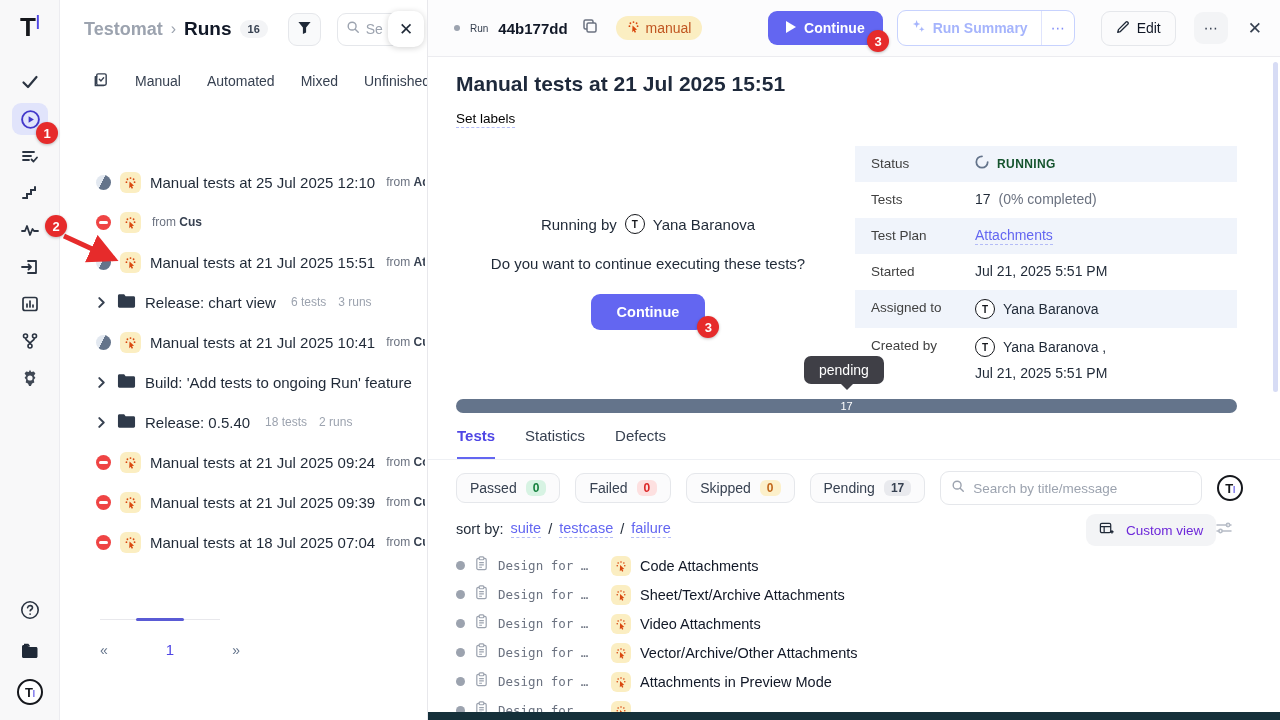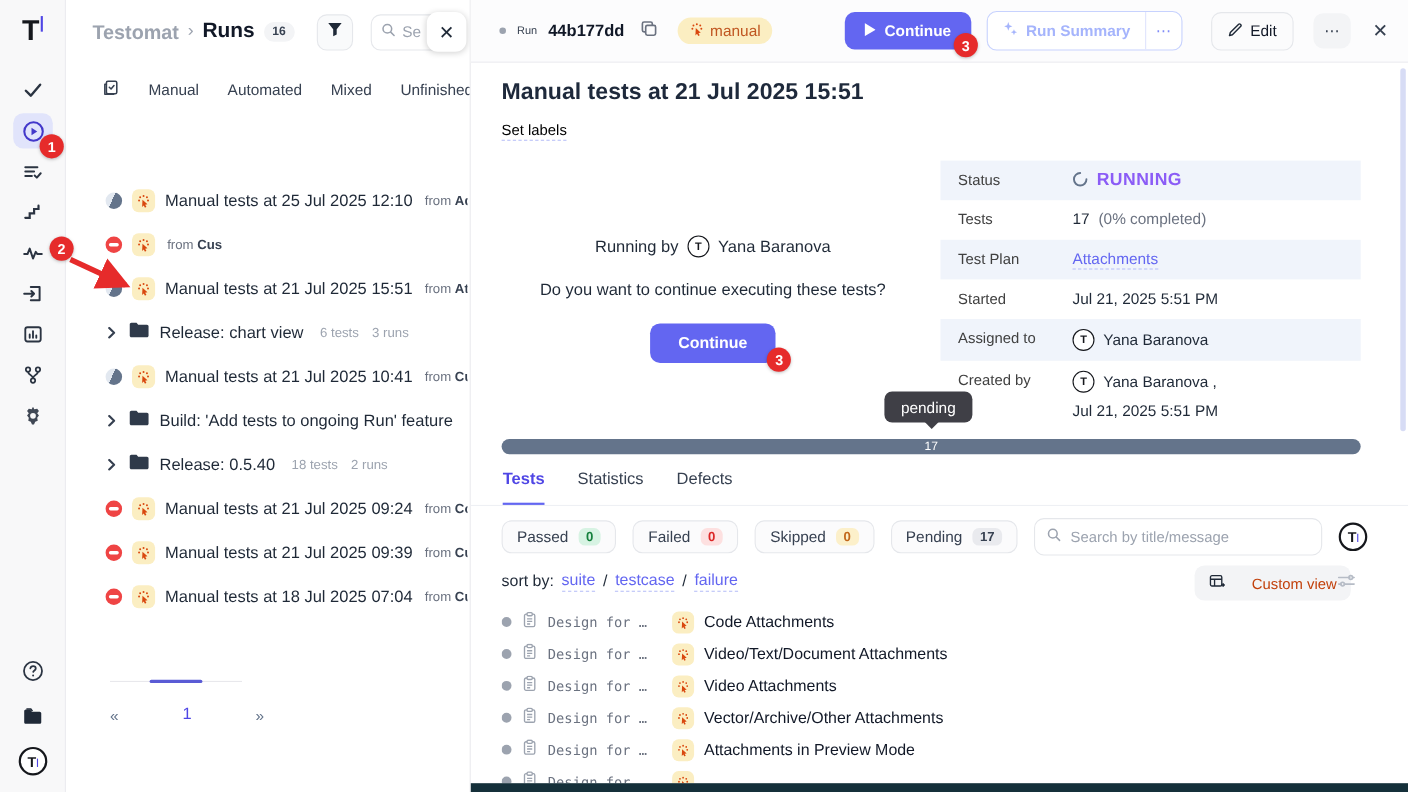--- a/index.html
+++ b/index.html
@@ -116,21 +116,21 @@
   .mini-avatar { width:20px; height:20px; border-radius:50%; border:1.5px solid #15171c;
                  display:inline-flex; align-items:center; justify-content:center;
                  font-weight:800; font-size:10px; color:#15171c; background:#fff; flex:0 0 20px; }
 
   .info-table { position:absolute; top:146px; left:427px; width:382px; font-size:13.5px; }
   .info-row { display:flex; align-items:flex-start; padding:9px 0 9px 16px; min-height:36px; }
   .info-row.alt { background:#f0f4fb; }
   .info-label { width:104px; flex:0 0 104px; color:#404040; padding-top:1px; }
   .info-value { color:#1f2937; font-size:14px; display:flex; align-items:center; gap:8px;
                 flex-wrap:wrap; }
-  .status-text { font-weight:700; font-size:16px; color:#8b5cf6; letter-spacing:.4px; }
+  .status-text { font-weight:700; font-size:12px; color:#14532d; letter-spacing:.4px; }
   .gray { color:#6b7280; }
   .link { color:#6366f1; border-bottom:1px dashed #b4bcf7; padding-bottom:1px; }
 
   .tooltip { position:absolute; top:356px; left:376px; background:#3f3f46; color:#fff;
              font-size:14px; border-radius:7px; padding:6px 15px; z-index:4; }
   .tooltip::after { content:""; position:absolute; left:36px; bottom:-6px; border-left:7px solid transparent;
                     border-right:7px solid transparent; border-top:7px solid #3f3f46; }
   .progress { position:absolute; top:399px; left:28px; width:781px; height:14px;
               background:#64748b; border-radius:8px; display:flex; align-items:center;
               justify-content:center; color:#fff; font-size:11px; }
@@ -151,22 +151,22 @@
   .search2 { width:262px; height:34px; border:1px solid #e5e7eb; border-radius:9px;
              display:flex; align-items:center; gap:8px; padding:0 10px; background:#fff; }
   .search2 input { border:none; outline:none; flex:1; font-size:13.5px; color:#374151;
                    font-family:"Liberation Sans",sans-serif; min-width:0; }
   .search2 input::placeholder, .searchbox input::placeholder { color:#9ca3af; }
 
   .sort-row { position:absolute; top:520px; left:28px; font-size:14.5px; color:#1f2937;
               display:flex; gap:7px; align-items:center; }
   .sort-row .link { font-size:14.5px; }
   .custom-view { position:absolute; top:514px; left:658px; display:flex; align-items:center;
-                 gap:24px; background:#f3f4f6; border-radius:9px; padding:7px 13px;
-                 font-size:13.5px; color:#c2410c; }
+                 gap:12px; background:#f3f4f6; border-radius:9px; padding:7px 13px;
+                 font-size:13.5px; color:#6d28d9; }
   .sliders-ic { position:absolute; top:521px; left:788px; }
 
   .test-list { position:absolute; top:551px; left:28px; right:0; height:161px; overflow:hidden; }
   .test-row { height:29px; display:flex; align-items:center; gap:9px; white-space:nowrap; }
   .tdot { width:9px; height:9px; border-radius:50%; background:#9ca3af; flex:0 0 9px; }
   .suite { font-family:"DejaVu Sans Mono", monospace; font-size:12.5px; color:#6b7280;
            width:104px; flex:0 0 104px; overflow:hidden; }
   .micon.small { width:20px; height:20px; flex:0 0 20px; }
   .ttitle { font-size:14.5px; color:#111827; }
 
@@ -705,21 +705,21 @@
               <g fill="#d9480f">
                 <circle cx="8" cy="2.6" r="1.1"></circle>
                 <circle cx="4.2" cy="4" r="1.1"></circle>
                 <circle cx="11.8" cy="4" r="1.1"></circle>
                 <circle cx="3" cy="7.6" r="1.1"></circle>
                 <circle cx="13" cy="7.6" r="1.1"></circle>
                 <path d="M6.8 6.8l5.6 5.2-2.6.4 1.4 2.4-1.6.9-1.4-2.5-1.8 1.9z"></path>
               </g>
             </svg>
           </span>
-        <span class="ttitle">Video/Text/Document Attachments</span>
+        <span class="ttitle">Sheet/Text/Archive Attachments</span>
       </div>
       <div class="test-row">
         <span class="tdot"></span>
         <span><svg viewBox="0 0 16 16" width="15" height="15" fill="none" stroke="#9ca3af" stroke-width="1.3">
               <rect x="3" y="2.5" width="10" height="12" rx="1.5"></rect>
               <rect x="5.5" y="1" width="5" height="3" rx="1" fill="#fff"></rect>
               <path d="M5.5 7h5M5.5 9.5h5M5.5 12h3"></path>
             </svg></span>
         <span class="suite">Design for …</span>
         <span class="micon small">

